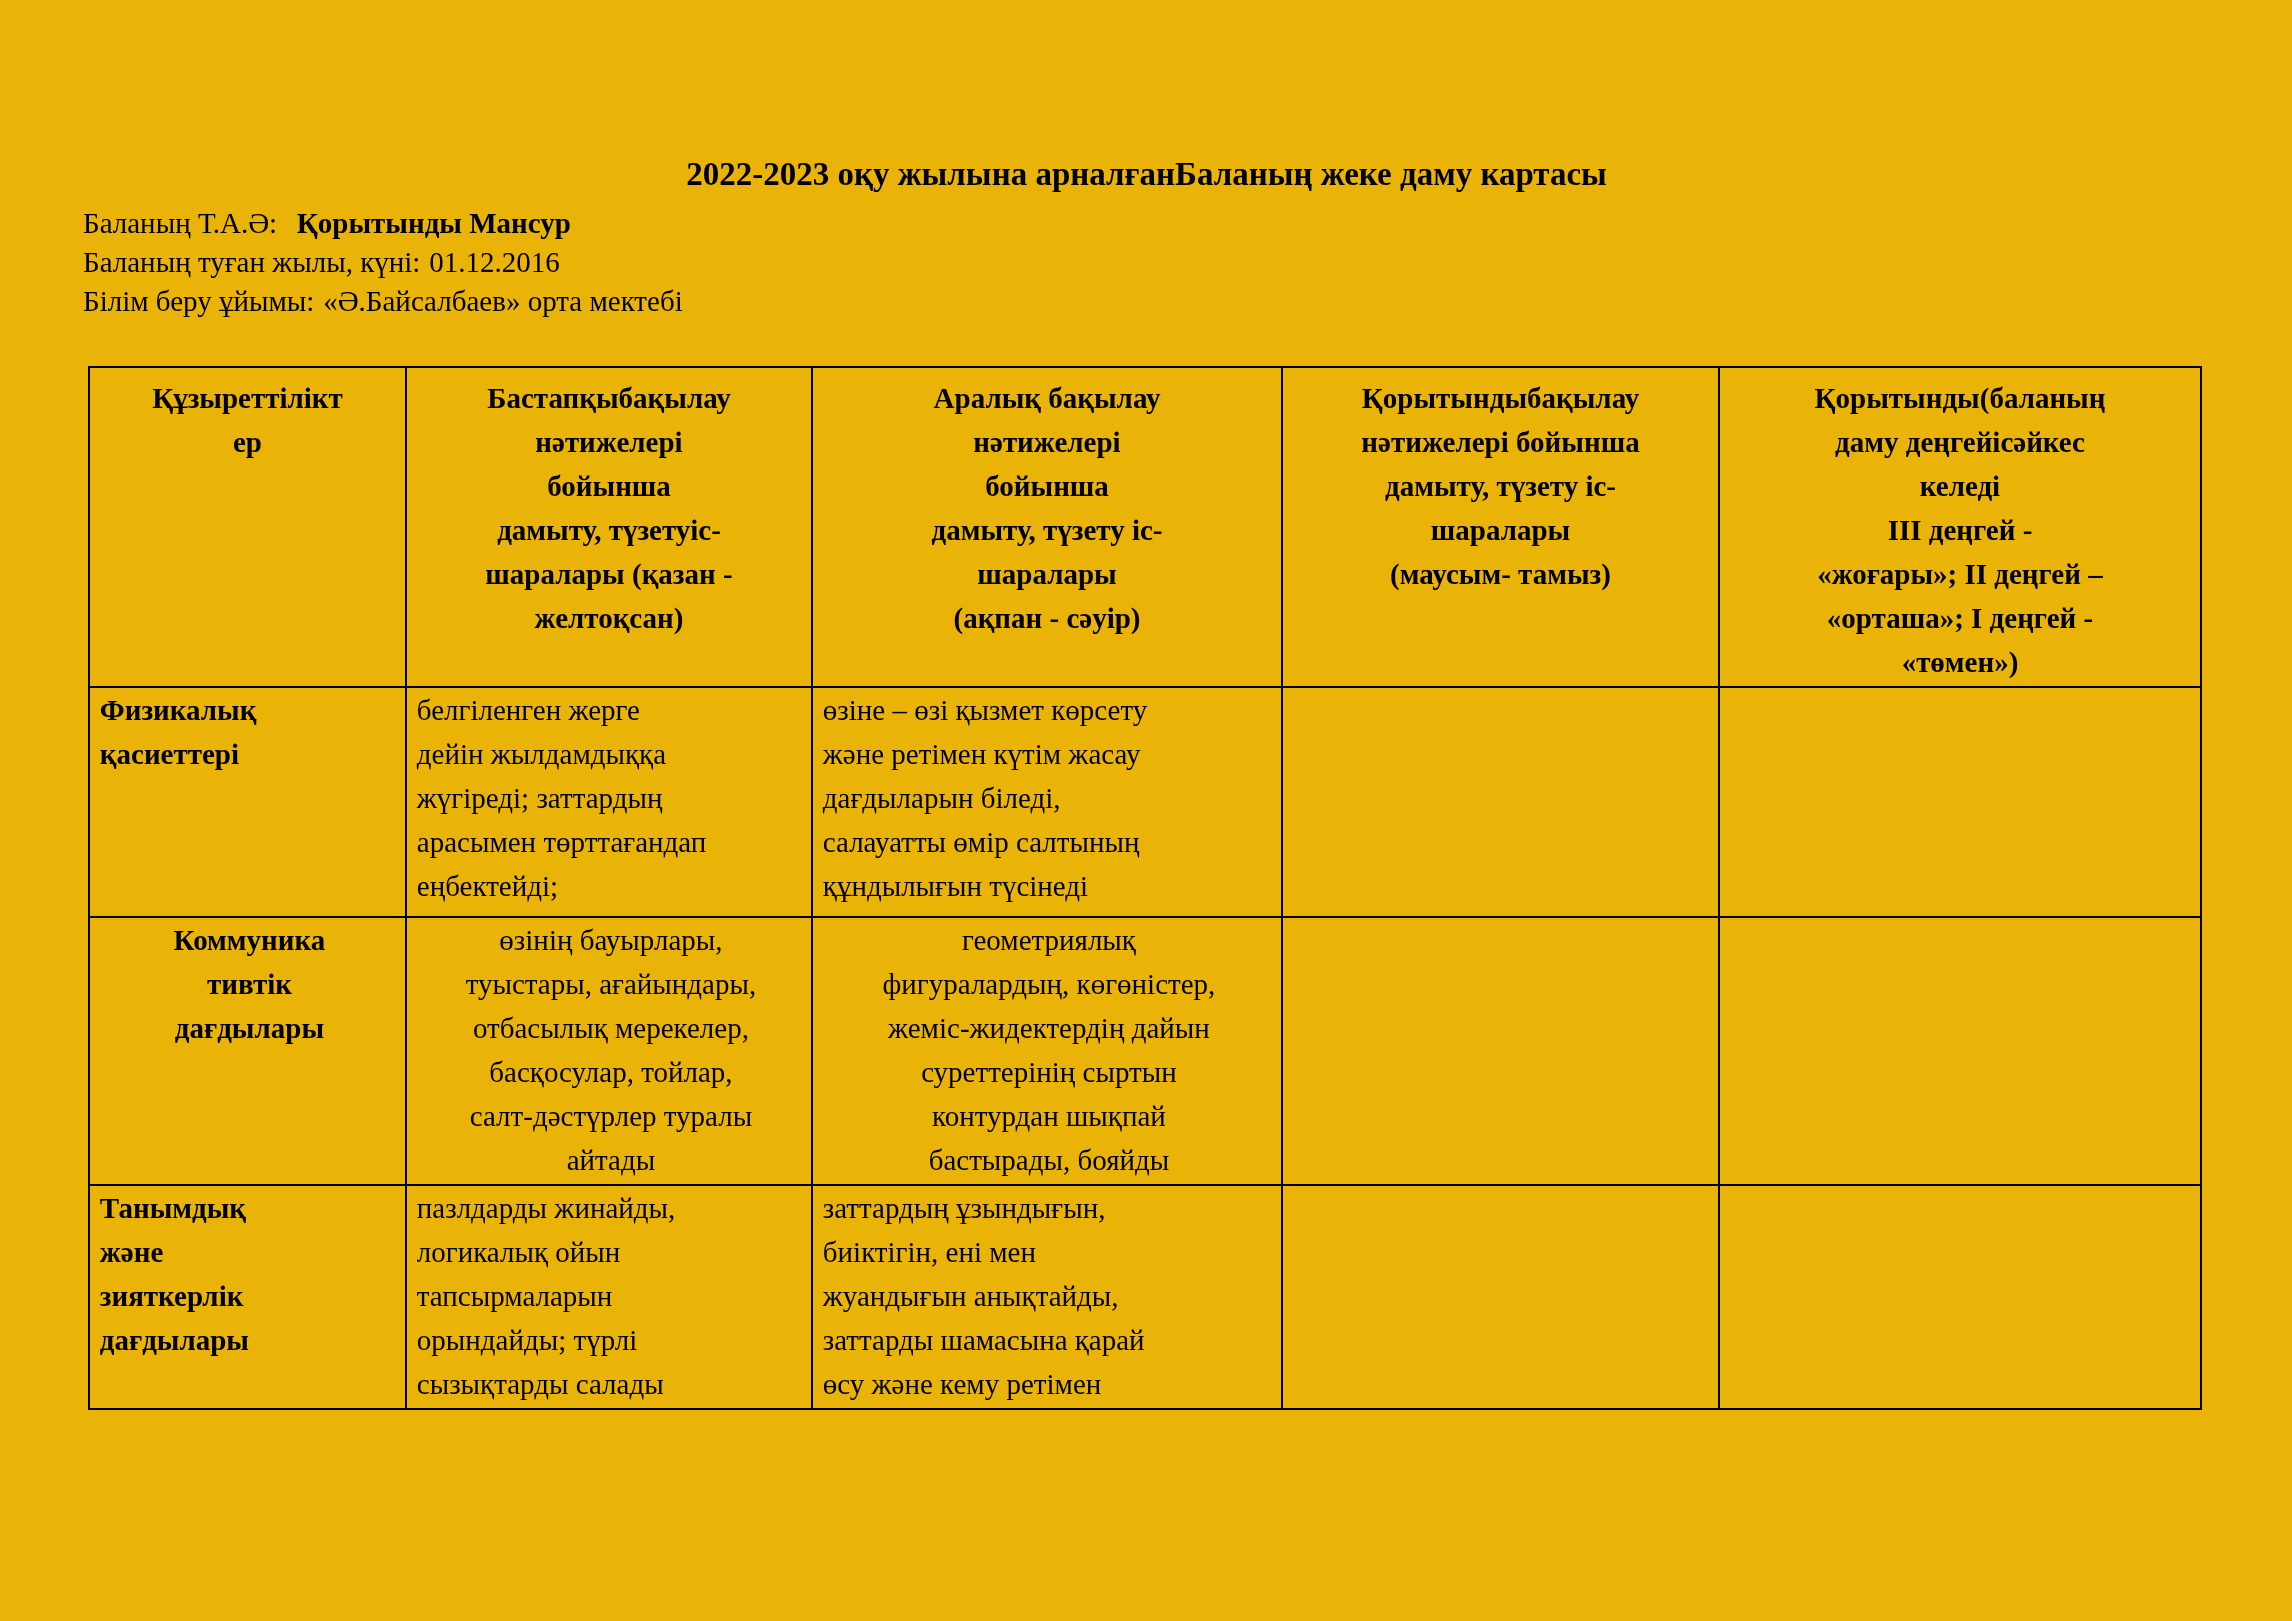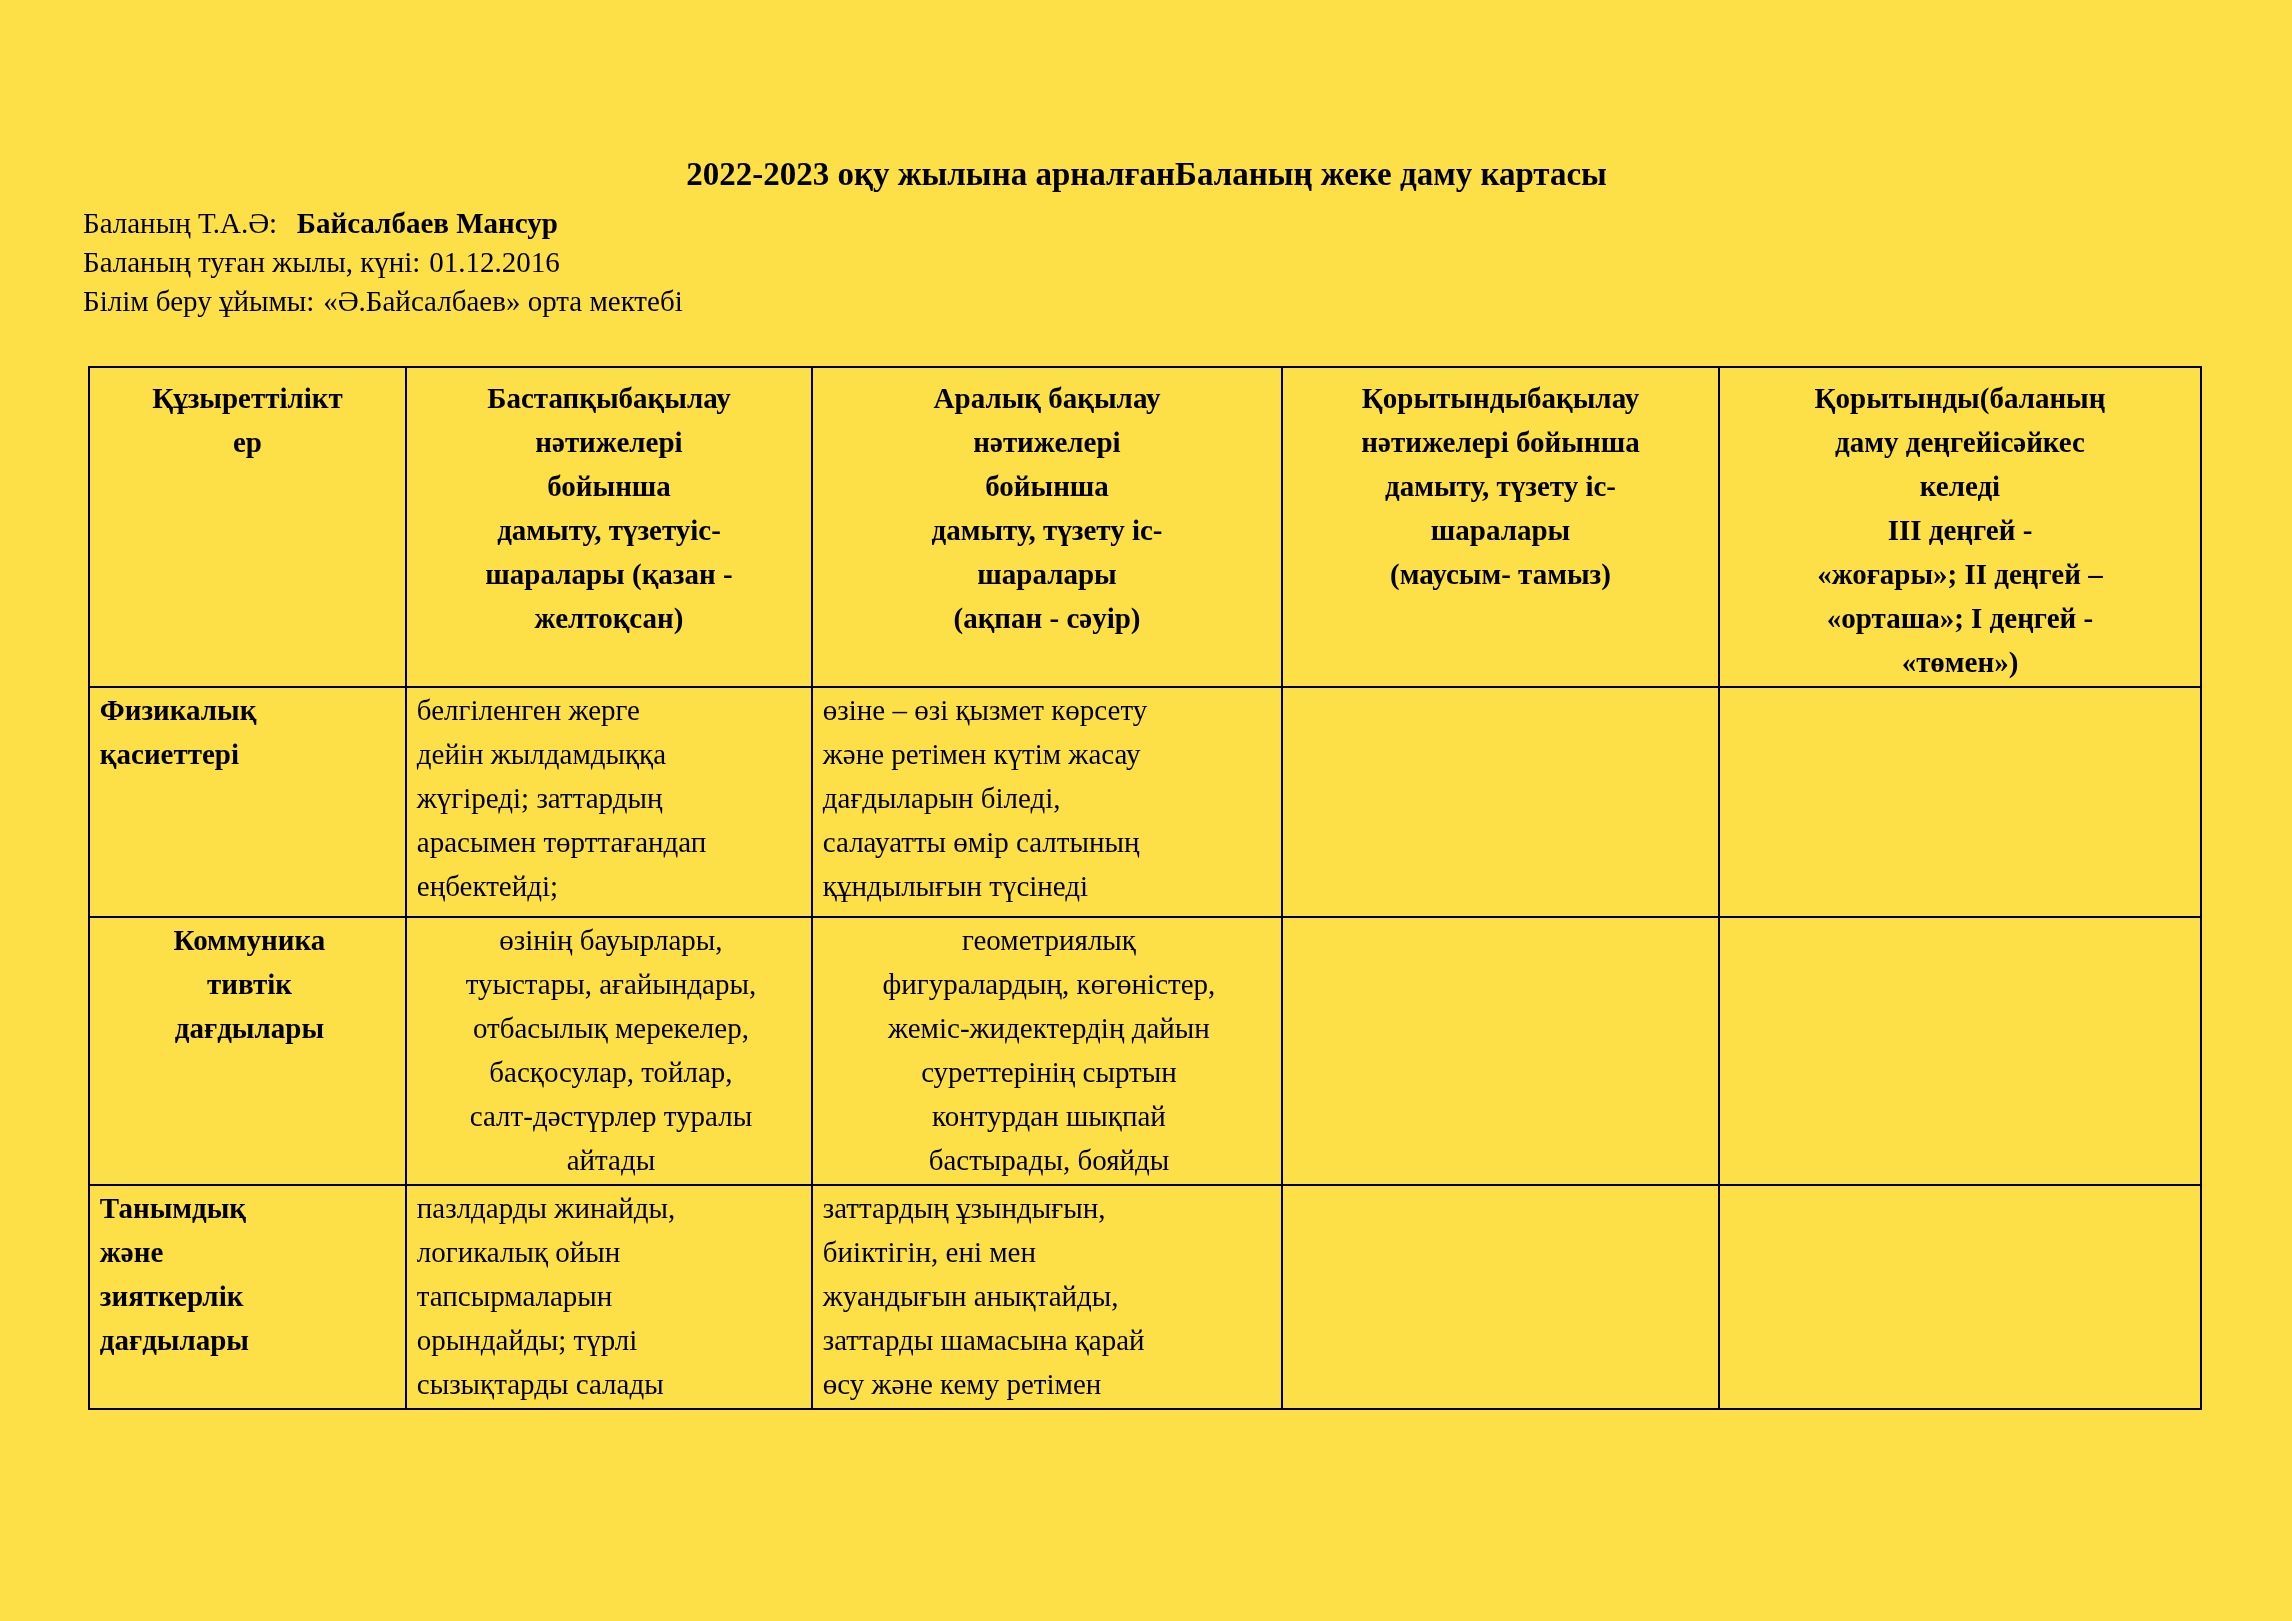--- a/index.html
+++ b/index.html
@@ -4,21 +4,21 @@
 <style>
   html, body {
     margin: 0;
     padding: 0;
     background: #ffffff;
   }
   .page {
     position: relative;
     width: 2293px;
     height: 1621px;
-    background: #fde047;
+    background: #eab308;
     color: #000000;
     font-family: "Liberation Serif", "DejaVu Serif", serif;
     overflow: hidden;
   }
   .doc-title {
     padding-top: 155px;
     text-align: center;
     font-size: 33px;
     font-weight: bold;
     line-height: 1.2;
@@ -70,21 +70,21 @@
 </style>
 </head>
 <body>
 
 <div class="page">
 
   <div class="doc-title">2022-2023 оқу жылына арналғанБаланың жеке даму картасы</div>
 
   <div class="info-block">
     <div class="info-line">
-      <span>Баланың Т.А.Ә:</span><span class="val wide-gap bold">Байсалбаев Мансур</span>
+      <span>Баланың Т.А.Ә:</span><span class="val wide-gap bold">Қорытынды Мансур</span>
     </div>
     <div class="info-line">
       <span>Баланың туған жылы, күні:</span><span class="val">01.12.2016</span>
     </div>
     <div class="info-line">
       <span>Білім беру ұйымы:</span><span class="val">«Ә.Байсалбаев» орта мектебі</span>
     </div>
   </div>
 
   <table class="dev-table">

